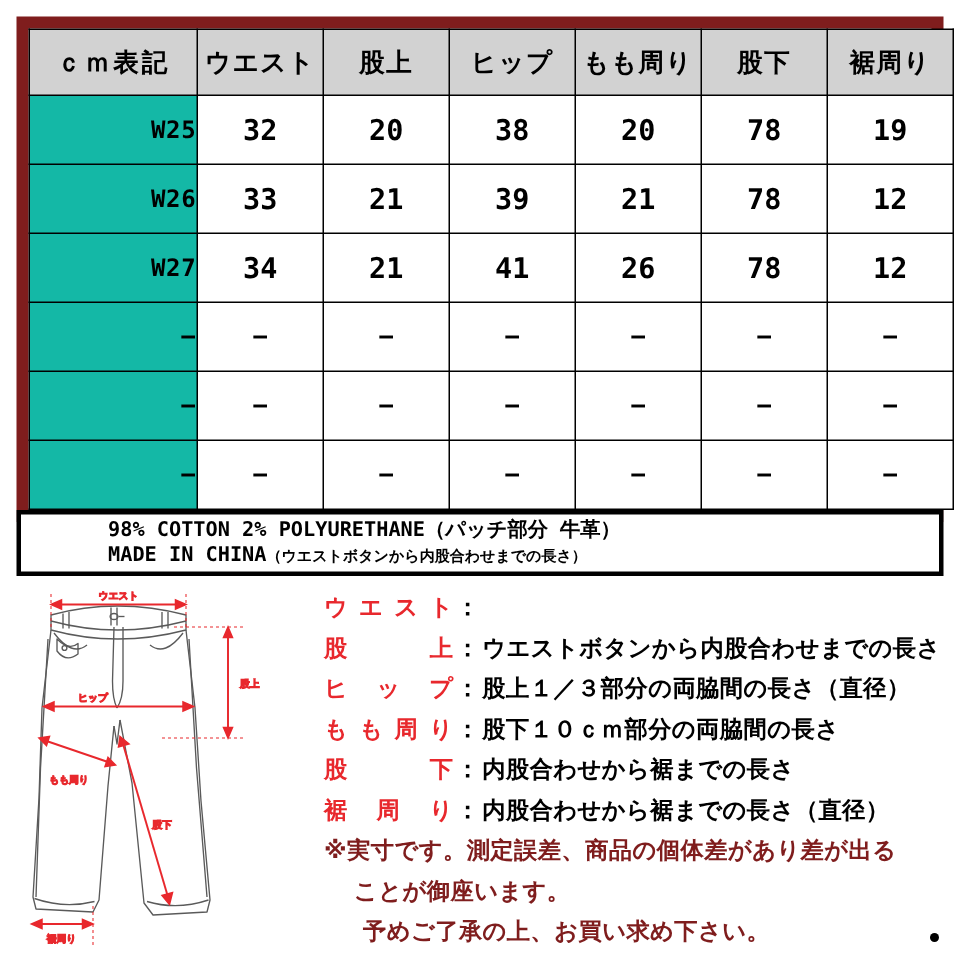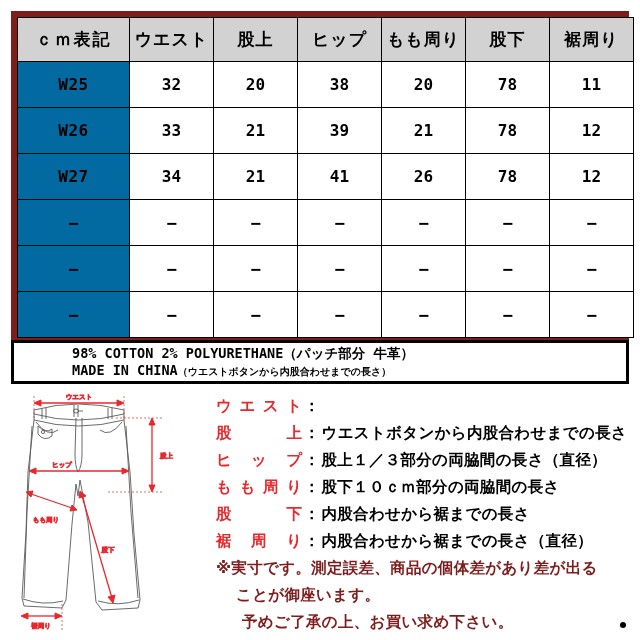--- a/index.html
+++ b/index.html
@@ -8,21 +8,21 @@
     width: 640px; height: 640px;
     background: #ffffff;
     font-family: "Liberation Sans", "DejaVu Sans", sans-serif;
     overflow: hidden;
   }
   #page { position: relative; width: 640px; height: 640px; background: #fff; }
 
   
   .table-wrap {
     position: absolute; left: 11px; top: 11px; width: 618px;
-    border: 6px solid #7f1d1d;
+    border: 8px solid #7f1d1d;
     background: #fff;
   }
   table.size-table { border-collapse: collapse; width: 100%; table-layout: fixed; }
   table.size-table td, table.size-table th {
     border: 1px solid #000;
     text-align: center;
     vertical-align: middle;
     font-weight: bold;
     color: #000;
     padding: 0;
@@ -30,27 +30,28 @@
   table.size-table th {
     height: 44px;
     background: #d2d2d2;
     font-size: 17px;
     letter-spacing: 1px;
   }
   table.size-table th.col-first { letter-spacing: 2px; }
   table.size-table td {
     height: 46px;
     background: #ffffff;
-    font-size: 16px;
+    font-size: 19px;
     font-family: "DejaVu Sans Mono", "Liberation Mono", monospace;
   }
   table.size-table td.rowhead {
-    background: #0369a1;
+    background: #14b8a6;
     font-size: 16px;
     letter-spacing: 0.5px;
+    text-align: right;
   }
   table.size-table td.dash, table.size-table td.rowhead.dash {
     font-size: 17px;
   }
   .c0 { width: 112px; }
   .c1, .c2, .c3, .c4, .c5, .c6 { width: 84px; }
 
   
   .material-box {
     position: absolute; left: 11px; top: 340px; width: 618px; height: 44px;
@@ -134,21 +135,21 @@
         </tr>
       </thead>
       <tbody>
         <tr>
           <td class="rowhead">W25</td>
           <td>32</td>
           <td>20</td>
           <td>38</td>
           <td>20</td>
           <td>78</td>
-          <td>11</td>
+          <td>19</td>
         </tr>
         <tr>
           <td class="rowhead">W26</td>
           <td>33</td>
           <td>21</td>
           <td>39</td>
           <td>21</td>
           <td>78</td>
           <td>12</td>
         </tr>

